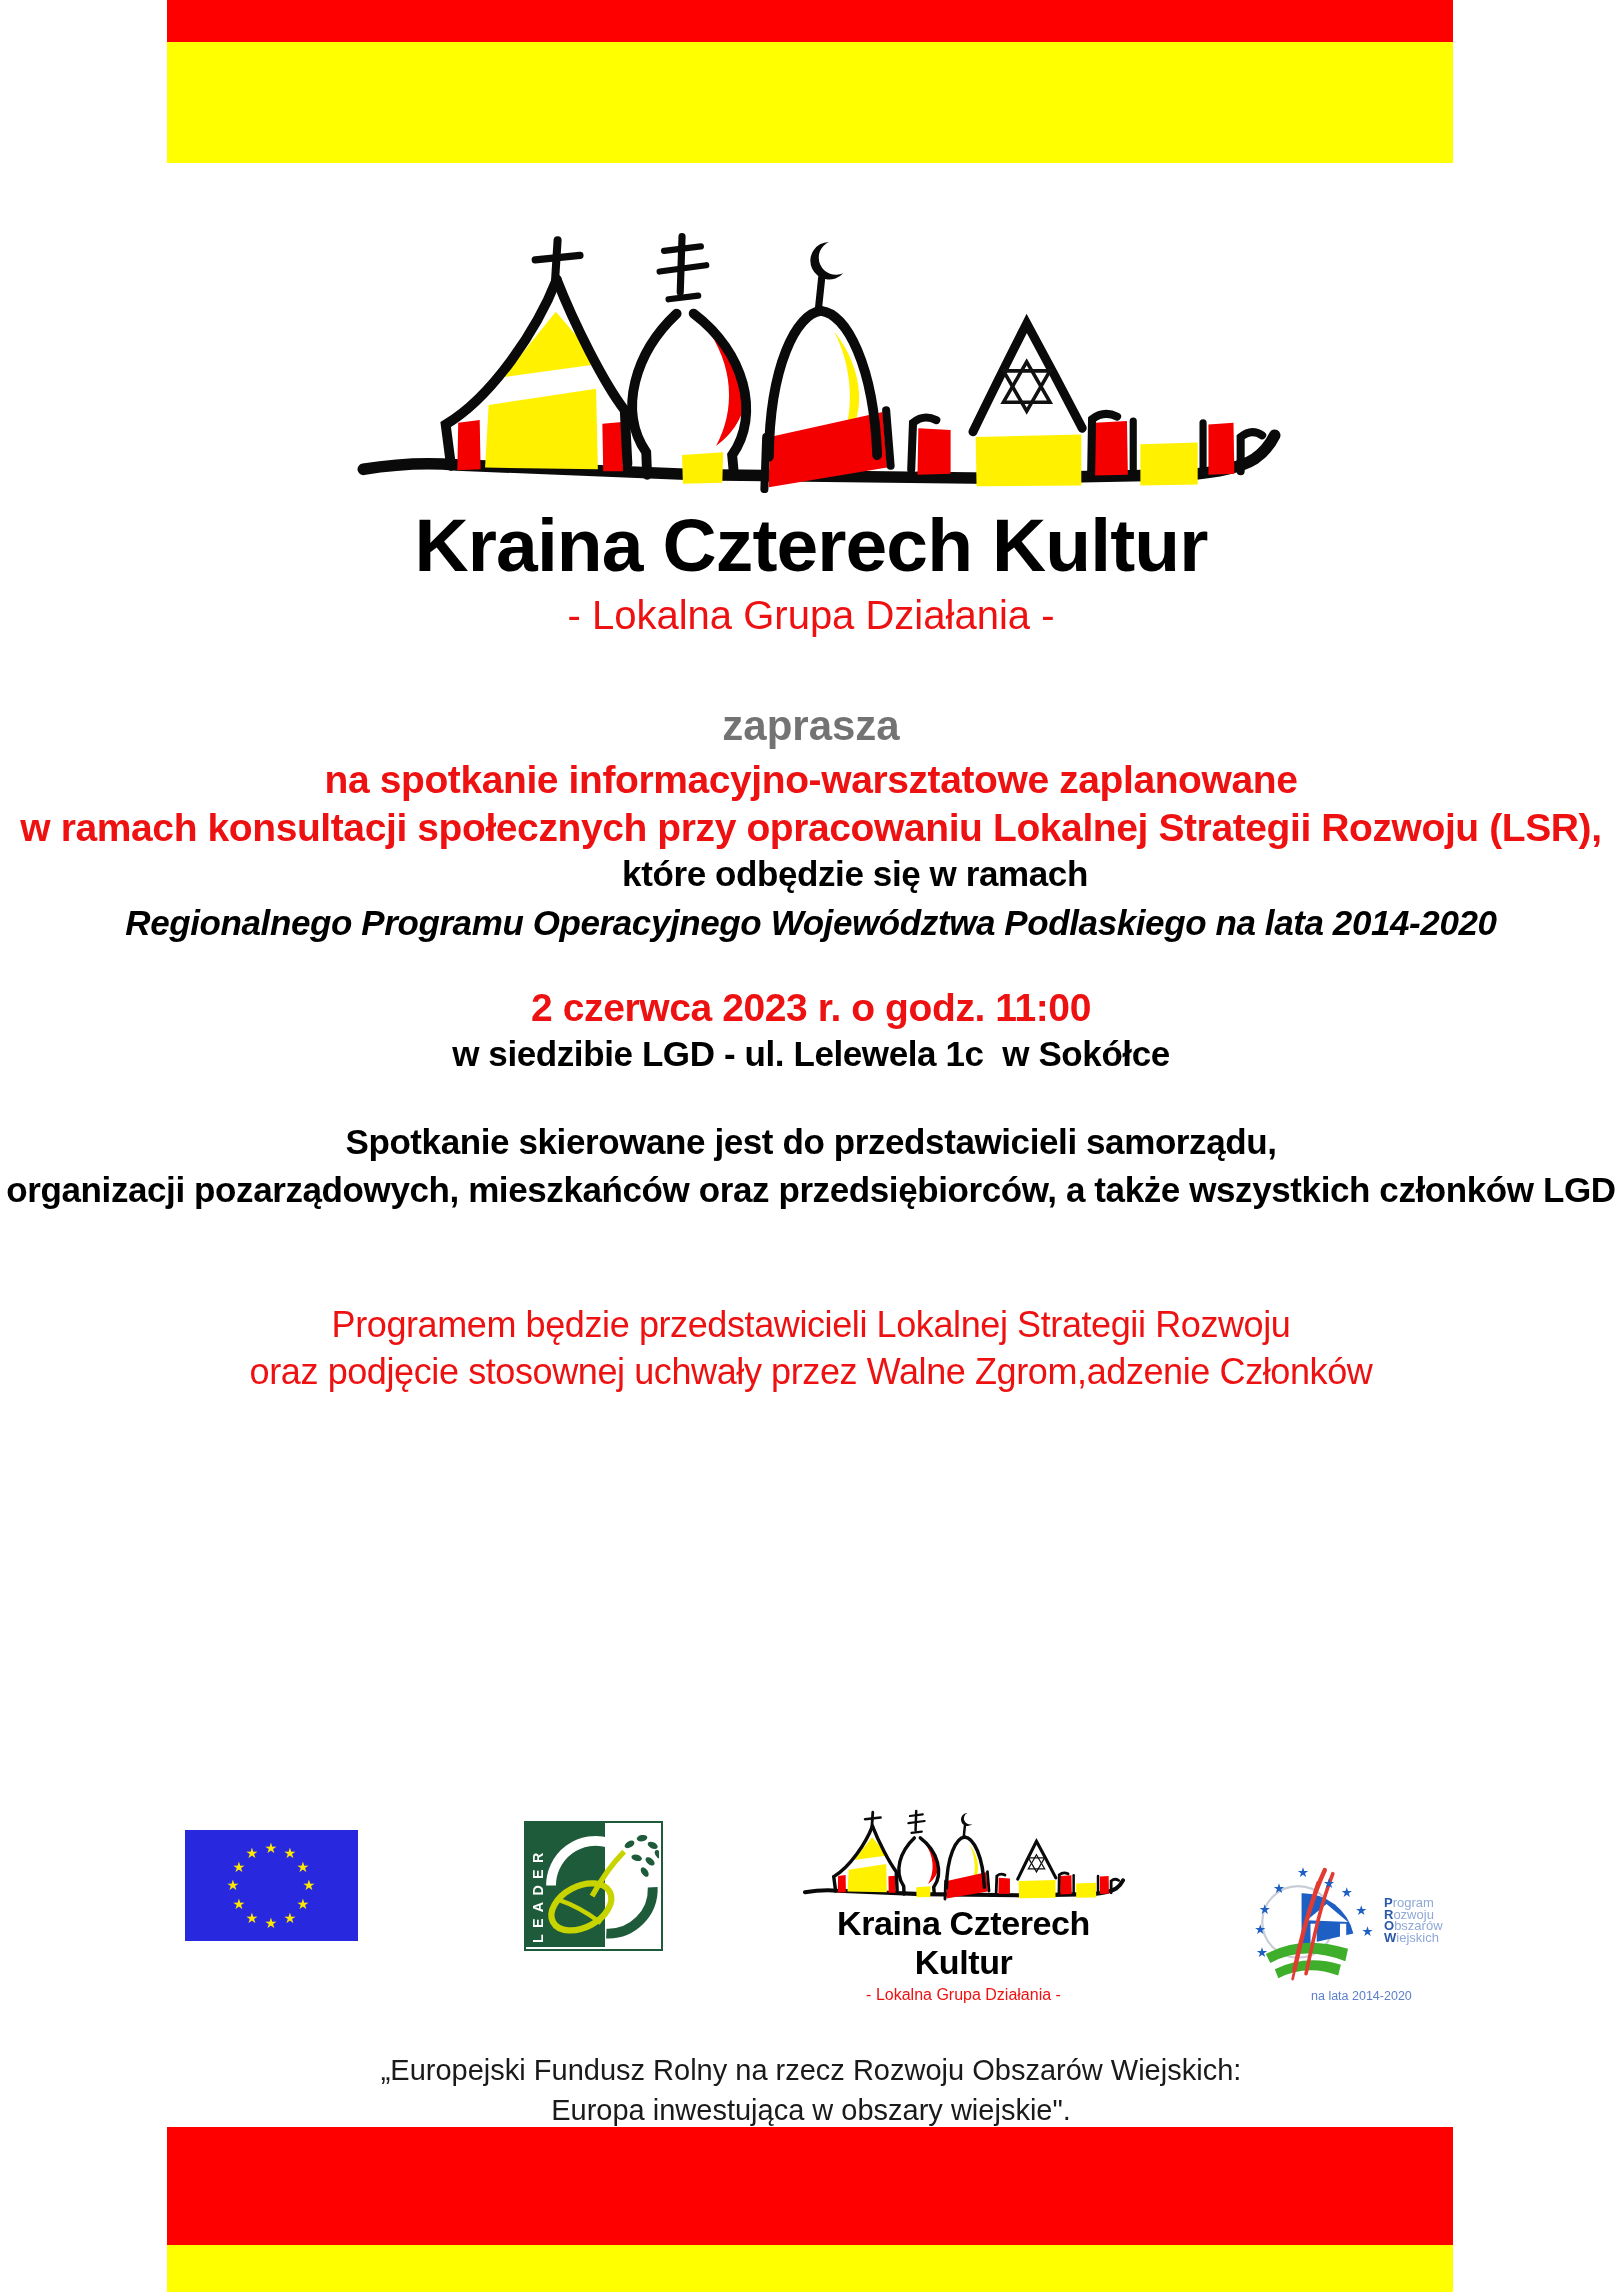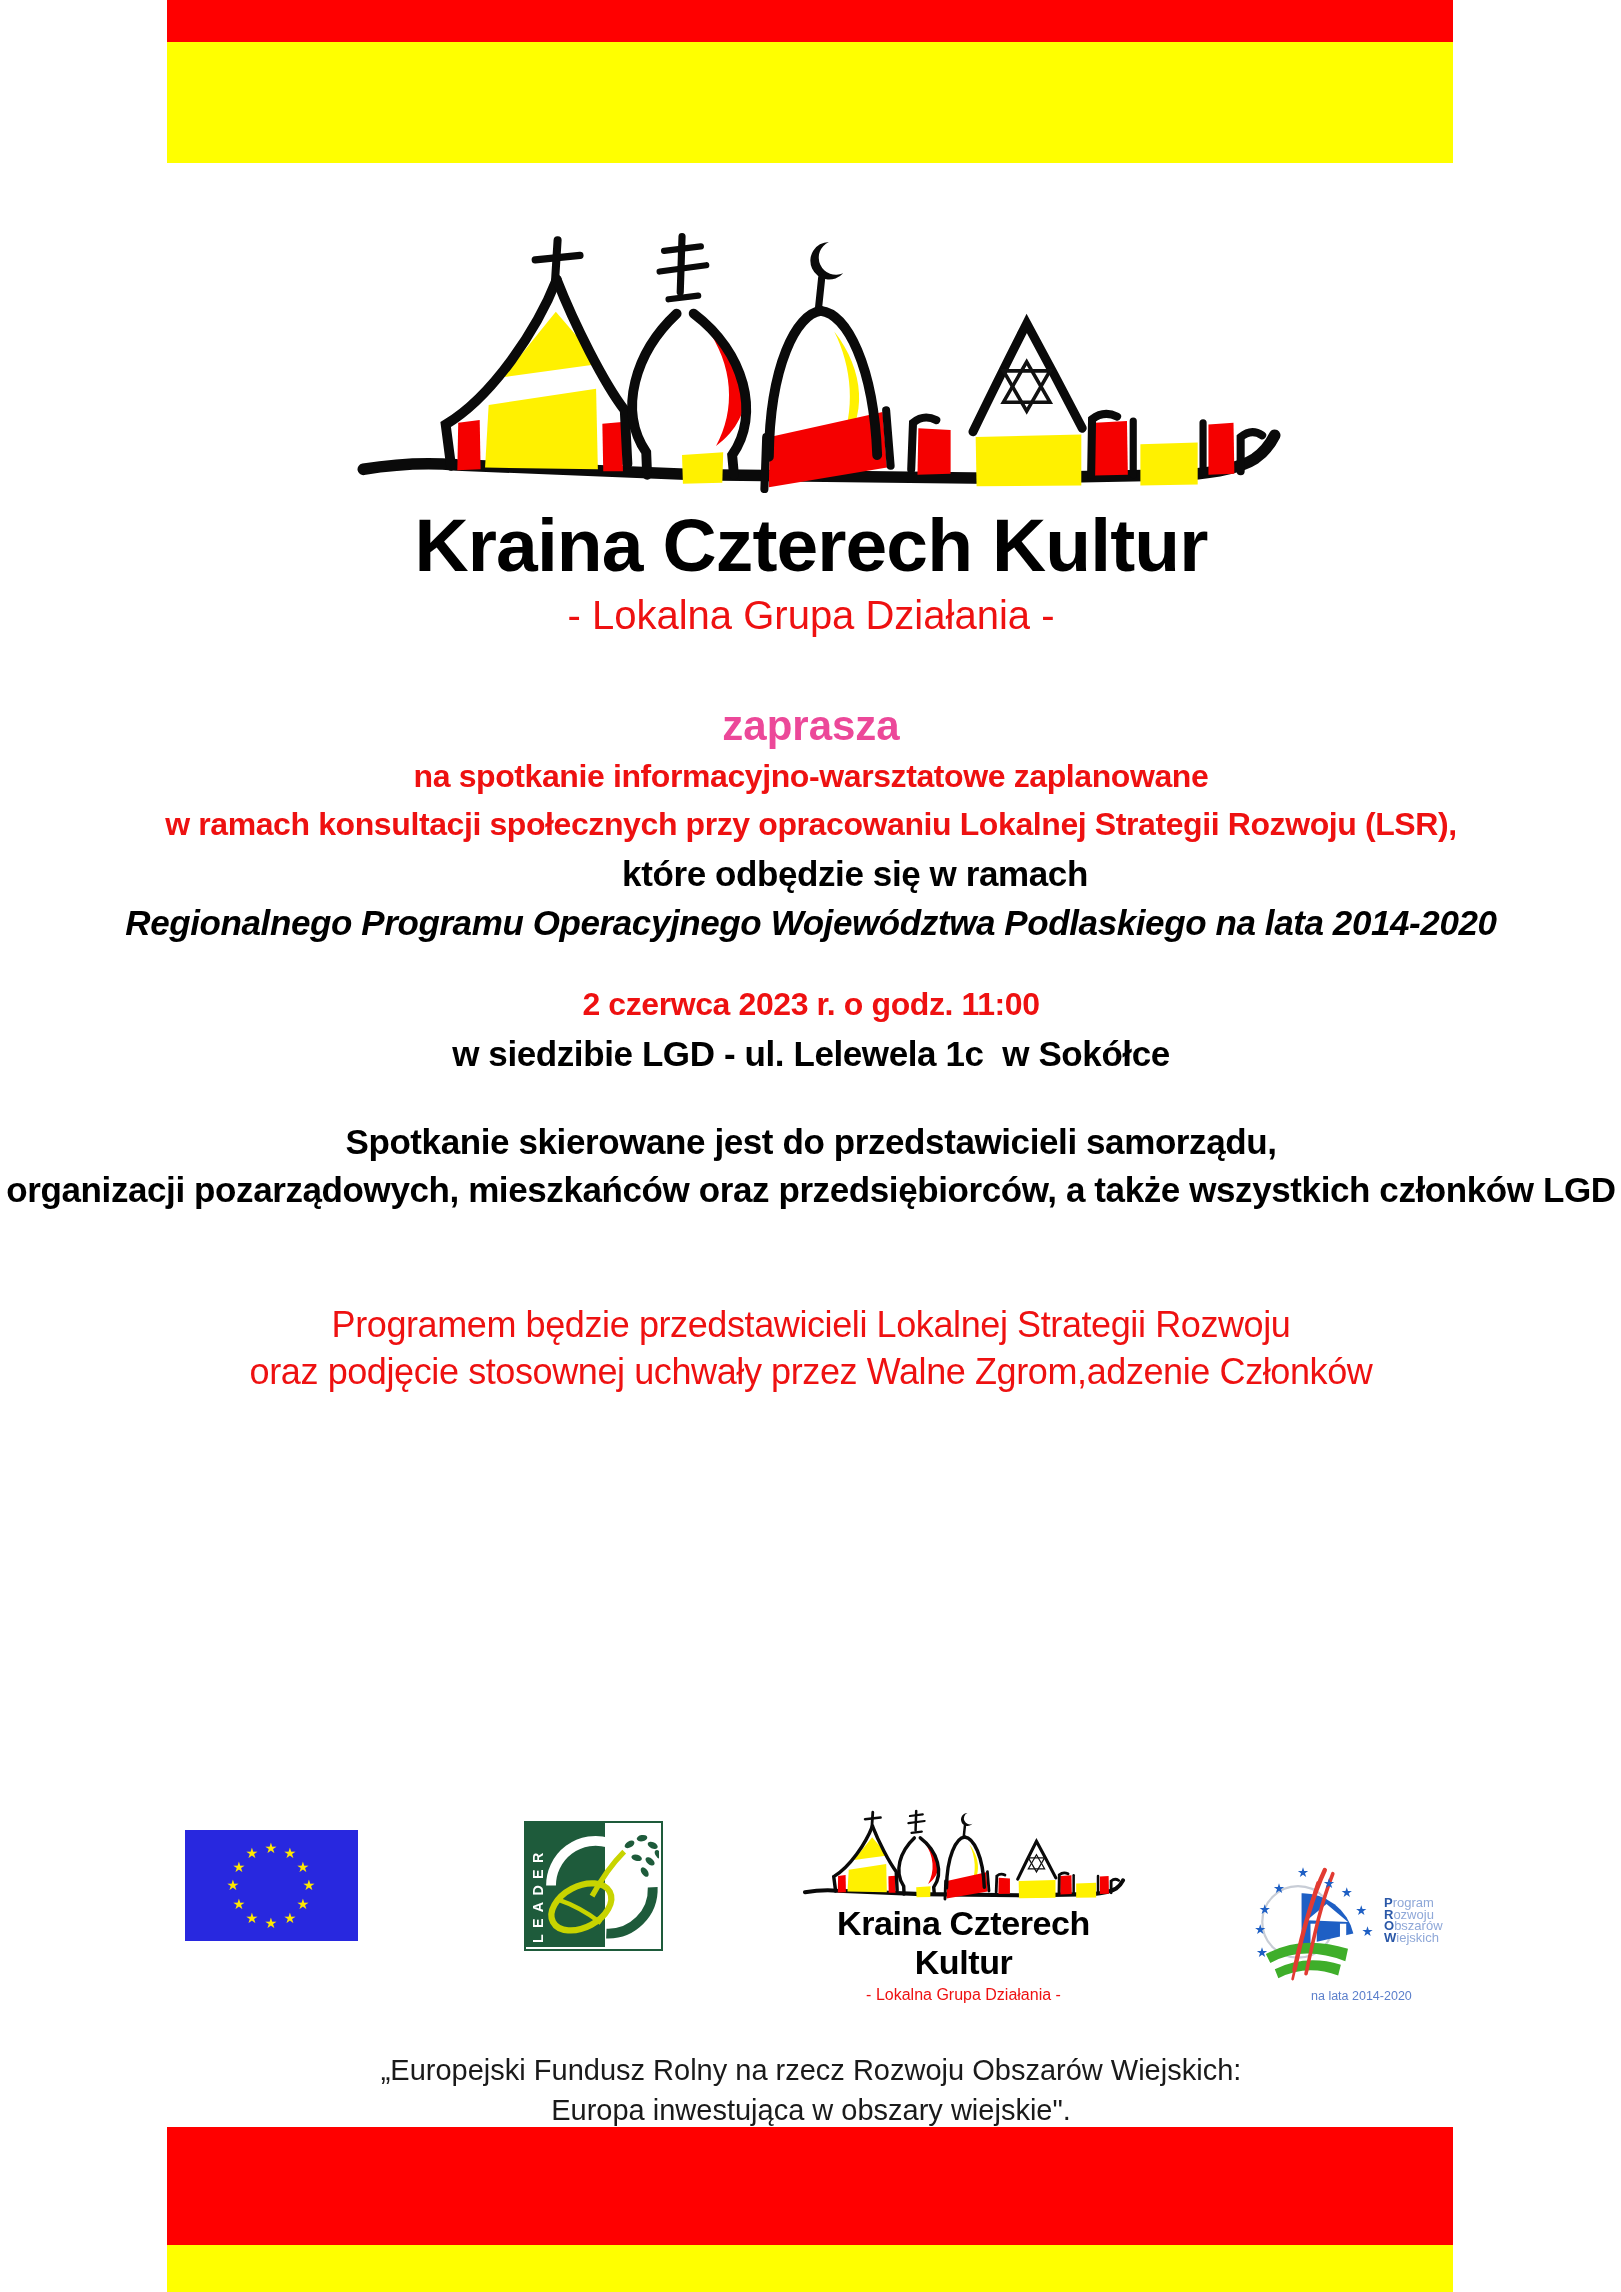--- a/index.html
+++ b/index.html
@@ -10,22 +10,22 @@
   .stripe{position:absolute;left:167px;width:1286px;}
   #stripe-top-red{top:0;height:42px;background:#ff0000;}
   #stripe-top-yellow{top:42px;height:121px;background:#ffff00;}
   #stripe-bottom-red{top:2127px;height:118px;background:#ff0000;}
   #stripe-bottom-yellow{top:2245px;height:47px;background:#ffff00;}
 
   .center-line{position:absolute;left:0;width:100%;text-align:center;white-space:pre;}
   #main-title{top:502px;font-size:75px;font-weight:700;color:#000;letter-spacing:-0.9px;}
   #main-subtitle{top:593px;font-size:40px;font-weight:500;color:#ee1111;}
 
-  .lead{top:702px;font-size:42px;font-weight:700;color:#ec4899;}
-  .red-bold{font-weight:700;color:#ee1111;font-size:32px;letter-spacing:-0.4px;}
+  .lead{top:702px;font-size:42px;font-weight:700;color:#737373;}
+  .red-bold{font-weight:700;color:#ee1111;font-size:39px;letter-spacing:-0.4px;}
   .black-bold{font-weight:700;color:#000;font-size:35px;letter-spacing:-0.4px;}
   #inv-red1{top:758px;} #inv-red2{top:806px;}
   #inv-black1{top:854px;margin-left:44px;} #inv-black2{top:903px;font-style:italic;}
   #event-date{top:986px;} #event-loc{top:1034px;}
   #aud1{top:1122px;} #aud2{top:1170px;}
   .red-reg{font-weight:400;color:#ee1111;font-size:36px;letter-spacing:-0.4px;}
   #prog1{top:1304px;} #prog2{top:1351px;}
 
   #domes-main{position:absolute;left:349px;top:231px;width:940px;height:269px;}
 

